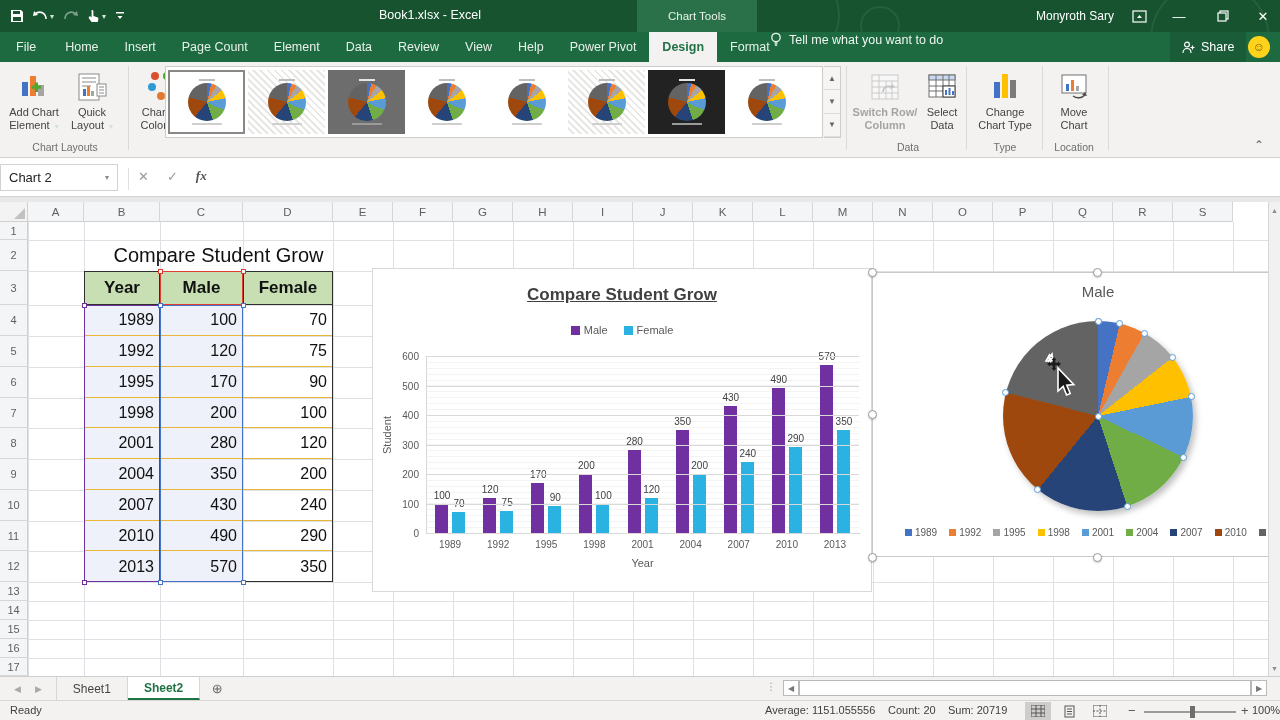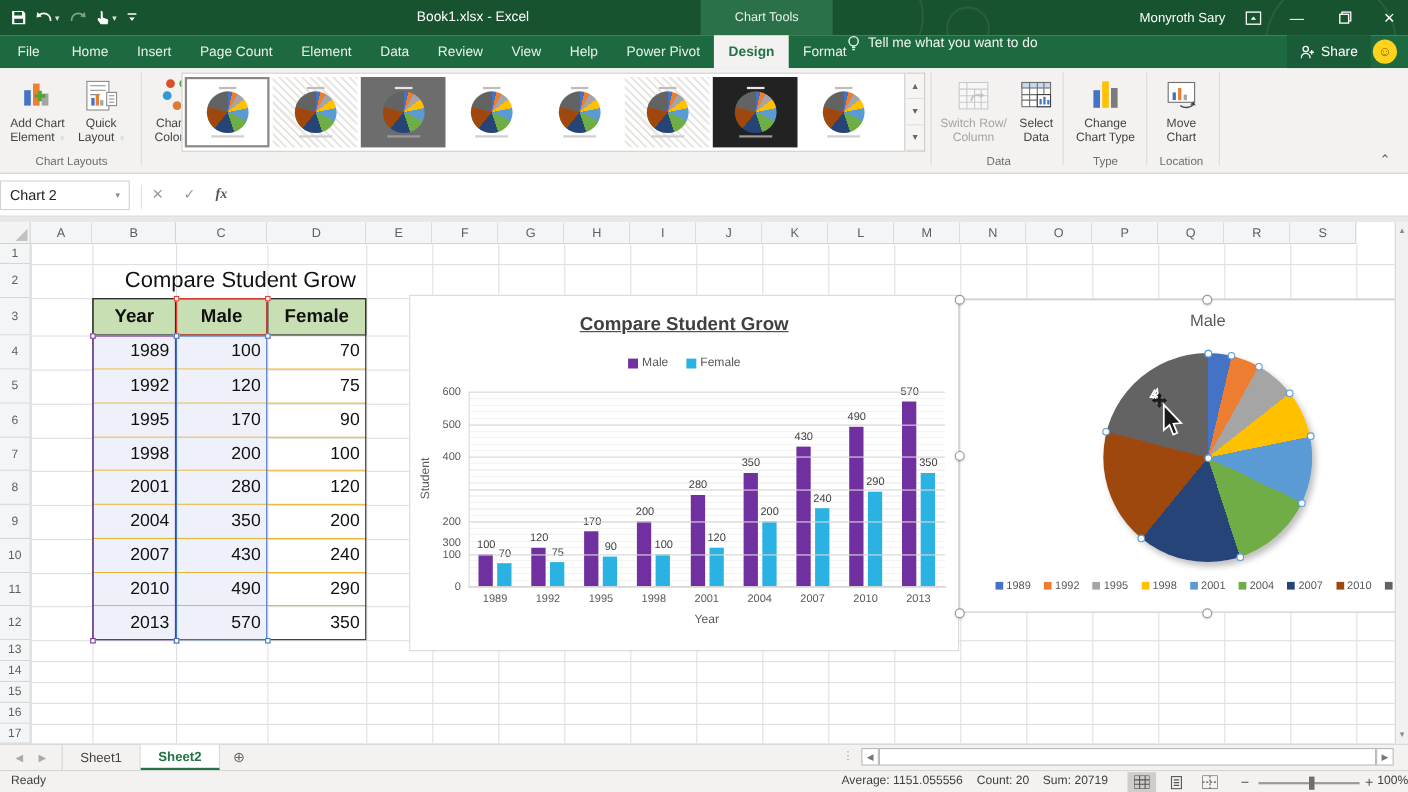--- a/index.html
+++ b/index.html
@@ -16,31 +16,31 @@
   .dd { font-size:8px; color:#cfe3d6; margin-left:2px; }
   #doc-title { position:absolute; left:330px; top:8px; width:200px; text-align:center; font-size:12.5px; color:#fff; }
   #chart-tools-band { position:absolute; left:637px; top:0; width:120px; height:32px; background:#2a7048; display:flex; align-items:center; justify-content:center; font-size:11.5px; color:#e9f4ec; }
   #user-name { position:absolute; left:1020px; top:9px; width:110px; text-align:center; font-size:12px; }
   .winbtn { position:absolute; top:0; width:34px; height:32px; display:flex; align-items:center; justify-content:center; color:#fff; font-size:13px; }
 
   
   #tabrow { left:0; top:32px; width:1280px; height:30px; background:#1e6a40; display:flex; align-items:stretch; }
   .rtab { padding:0 13px; display:flex; align-items:center; font-size:12.5px; color:#e7f1ea; white-space:nowrap; }
   .rtab.active { background:#f3f2f1; color:#217346; font-weight:bold; }
-  #tellme { position:absolute; left:770px; top:32px; height:15px; display:flex; gap:7px; color:#eef6f0; font-size:12.5px; }
+  #tellme { position:absolute; left:770px; top:32px; height:15px; display:flex; align-items:center; gap:7px; color:#eef6f0; font-size:12.5px; }
   #share { position:absolute; left:1170px; top:32px; height:30px; display:flex; align-items:center; gap:6px; color:#fff; font-size:12.5px; background:#1a5c37; padding:0 12px; }
   #smiley { position:absolute; left:1248px; top:36px; width:22px; height:22px; border-radius:50%; background:#ffd31c; display:flex; align-items:center; justify-content:center; color:#7a5b00; font-size:12px; font-weight:bold; }
 
   
   #ribbon { left:0; top:62px; width:1280px; height:96px; background:#f3f2f1; border-bottom:1px solid #d2d0ce; }
   .grp-label { position:absolute; top:79px; font-size:10.5px; color:#6e6e6e; text-align:center; }
   .vdiv { position:absolute; top:4px; height:84px; width:1px; background:#dcdad8; }
   .bigbtn { position:absolute; top:6px; display:flex; flex-direction:column; align-items:center; color:#444; font-size:11px; text-align:center; line-height:13px; }
   .bigbtn .ic { height:34px; display:flex; align-items:flex-end; margin-bottom:4px; }
-  .grayed { color:#a6a4a2; }
+  .grayed { color:#a6a4a2;font-weight:bold; }
   #styles-gallery { position:absolute; left:165px; top:4px; width:658px; height:72px; background:#fff; border:1px solid #cfcdcb; display:flex; align-items:center; padding:2px; gap:3px; overflow:hidden; }
   .thumb { width:77px; height:64px; background:#fff; display:flex; flex-direction:column; align-items:center; justify-content:center; gap:2px; position:relative; }
   .thumb.sel { outline:2px solid #8a8886; outline-offset:-2px; }
   .thumb .mini-pie { border-radius:50%; width:38px; height:38px; }
   .thumb .tline { width:16px; height:2px; background:#bdbdbd; }
   .thumb .lline { width:30px; height:2px; background:#cfcfcf; }
   .thumb.hatch { background:repeating-linear-gradient(45deg,#ffffff 0 3px,#e9e7e4 3px 5px); }
   #gallery-ctrl { position:absolute; left:824px; top:4px; width:17px; height:72px; border:1px solid #cfcdcb; border-left:none; background:#f6f5f4; display:flex; flex-direction:column; }
   #gallery-ctrl div { flex:1; display:flex; align-items:center; justify-content:center; font-size:8px; color:#666; border-bottom:1px solid #e0deda; }
   #ribbon-collapse { position:absolute; left:1254px; top:76px; font-size:12px; color:#666; }
@@ -568,21 +568,21 @@
     <div id="xaxis-line"></div>
     <div id="ylabel">Student</div>
     <div id="xlabel">Year</div>
   <div class="ygrid" style="top: 264px;"></div>
       <div class="ytick" style="left: 10px; top: 259px;">0</div>
       <div class="ygrid" style="top: 234.5px;"></div>
       <div class="ytick" style="left: 10px; top: 229.5px;">100</div>
       <div class="ygrid" style="top: 205px;"></div>
       <div class="ytick" style="left: 10px; top: 200px;">200</div>
       <div class="ygrid" style="top: 175.5px;"></div>
-      <div class="ytick" style="left: 10px; top: 170.5px; margin-top: 48px;">300</div>
+      <div class="ytick" style="left: 10px; top: 170.5px;">300</div>
       <div class="ygrid" style="top: 146px;"></div>
       <div class="ytick" style="left: 10px; top: 141px;">400</div>
       <div class="ygrid" style="top: 116.5px;"></div>
       <div class="ytick" style="left: 10px; top: 111.5px;">500</div>
       <div class="ygrid" style="top: 87px;"></div>
       <div class="ytick" style="left: 10px; top: 82px;">600</div>
       <div class="xtick" style="left: 53.0556px;">1989</div>
       <div class="xtick" style="left: 101.167px;">1992</div>
       <div class="xtick" style="left: 149.278px;">1995</div>
       <div class="xtick" style="left: 197.389px;">1998</div>

